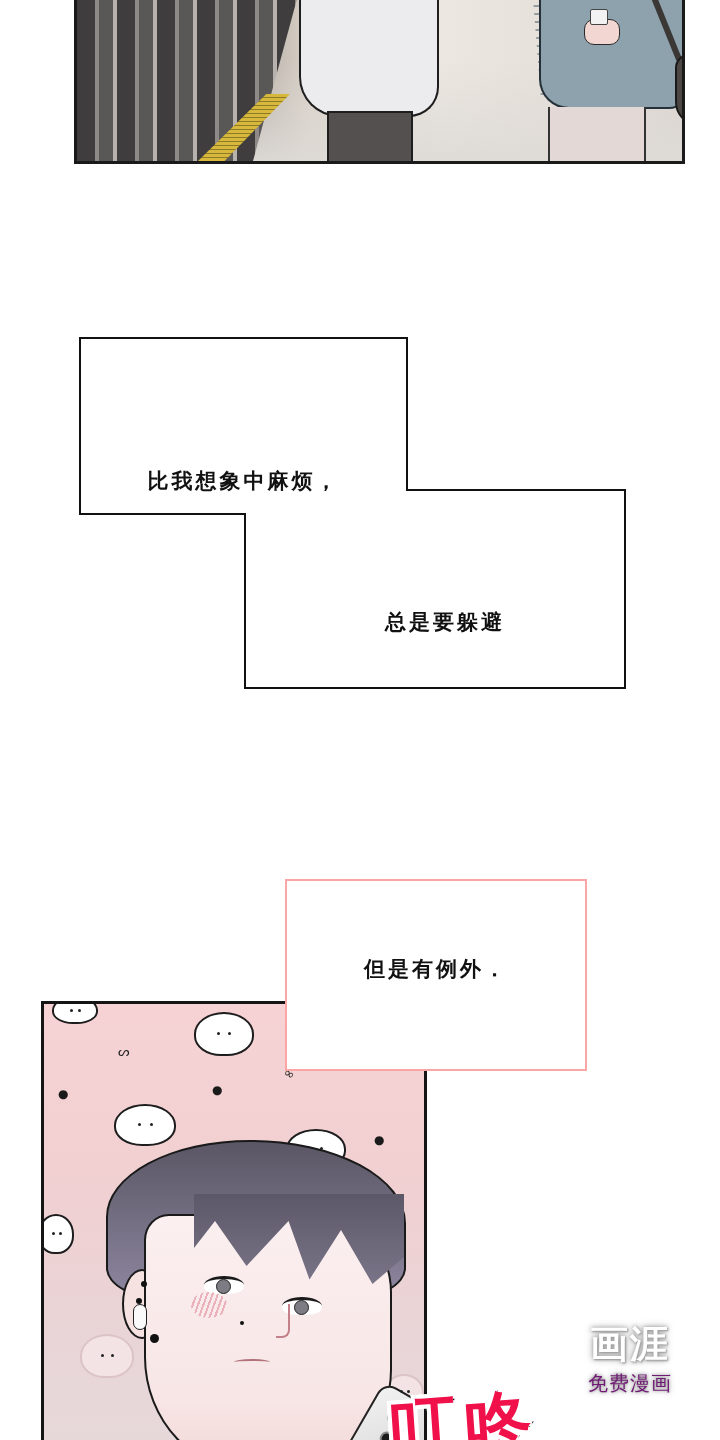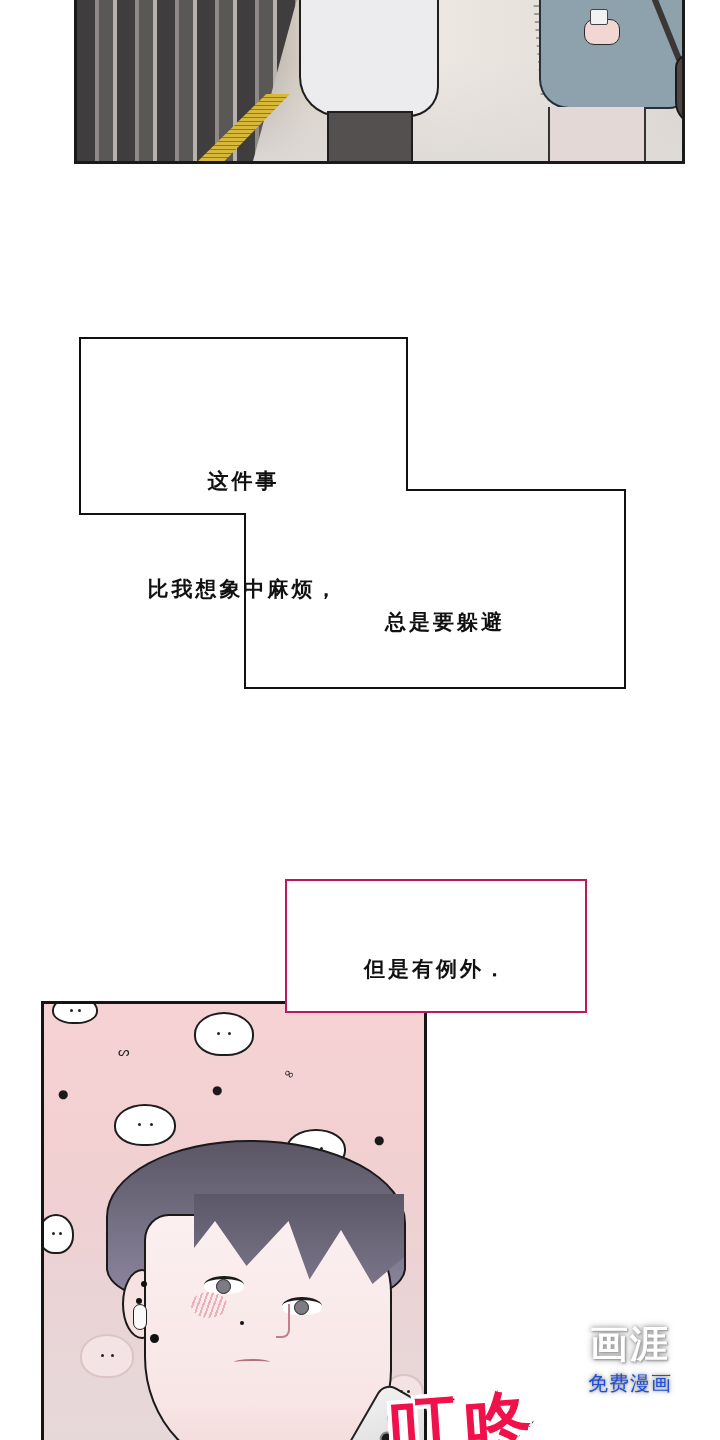--- a/index.html
+++ b/index.html
@@ -68,22 +68,22 @@
 
     
     .caption-shape { position: absolute; left: 0; top: 0; }
     .caption-text {
       position: absolute; font-family: "DejaVu Sans", sans-serif;
       font-weight: bold; font-size: 21px; color: #111; text-align: center;
       line-height: 36px; letter-spacing: 3px; white-space: pre;
     }
 
     .box3 {
-      position: absolute; left: 285px; top: 879px; width: 302px; height: 134px;
-      background: #fff; border: 2px solid #be185d; z-index: 5;
+      position: absolute; left: 285px; top: 879px; width: 302px; height: 192px;
+      background: #fff; border: 2px solid #fca5a5; z-index: 5;
     }
     .box3 .caption-text { left: 0; right: 0; top: 70px; }
 
     
     .panel2 {
       position: absolute; left: 41px; top: 1001px; width: 386px; height: 460px;
       border: 3px solid #151515; overflow: hidden;
       background: linear-gradient(180deg, #f6d2d4 0%, #f1d0d2 40%, #e9d4d6 70%, #e6d9da 100%);
     }
     .puppy {
@@ -157,21 +157,21 @@
     }
 
     
     .watermark { position: absolute; left: 565px; top: 1318px; width: 130px; z-index: 7; text-align: center; }
     .wm-logo {
       font-family: "DejaVu Sans", sans-serif; font-weight: bold; font-size: 38px; line-height: 52px;
       color: #ffffff; letter-spacing: 2px;
       text-shadow: 0 0 4px #9a9a9a, 0 0 8px #b5b5b5, 1px 1px 2px #8a8a8a;
     }
     .wm-sub {
-      font-family: "DejaVu Sans", sans-serif; font-size: 20px; line-height: 26px; color: #1d4ed8;
+      font-family: "DejaVu Sans", sans-serif; font-size: 20px; line-height: 26px; color: #701a75;
       text-shadow: 0 0 3px #8d8d8d, 0 0 6px #a8a8a8; letter-spacing: 1px;
     }
   </style>
 </head>
 <body>
 
 <div class="panel1">
   <div class="p1-floor"></div>
   <div class="p1-doors"></div>
   <div class="p1-tactile"></div>
@@ -183,21 +183,20 @@
   <div class="p1-strap"></div>
   <div class="p1-woman-hands"></div>
   <div class="p1-phone"></div>
   <div class="p1-bag"></div>
 </div>
 
 <svg class="caption-shape" width="720" height="720">
   <polygon points="80,338 407,338 407,490 625,490 625,688 245,688 245,514 80,514" fill="#ffffff" stroke="#111" stroke-width="2"></polygon>
 </svg>
 <div class="caption-text" style="left:80px; width:327px; top:391px; text-align:center;">
-  <div>这件事</div>
   <div>比我想象中麻烦，</div>
 </div>
 <div class="caption-text" style="left:325px; width:240px; top:532px; text-align:center;">
   <div>总是要躲避</div>
 </div>
 
 <div class="panel2">
 
   <div class="puppy" style="left:8px; top:-8px; width:46px; height:28px;"></div>
   <div class="puppy" style="left:150px; top:8px; width:60px; height:44px;"></div>

